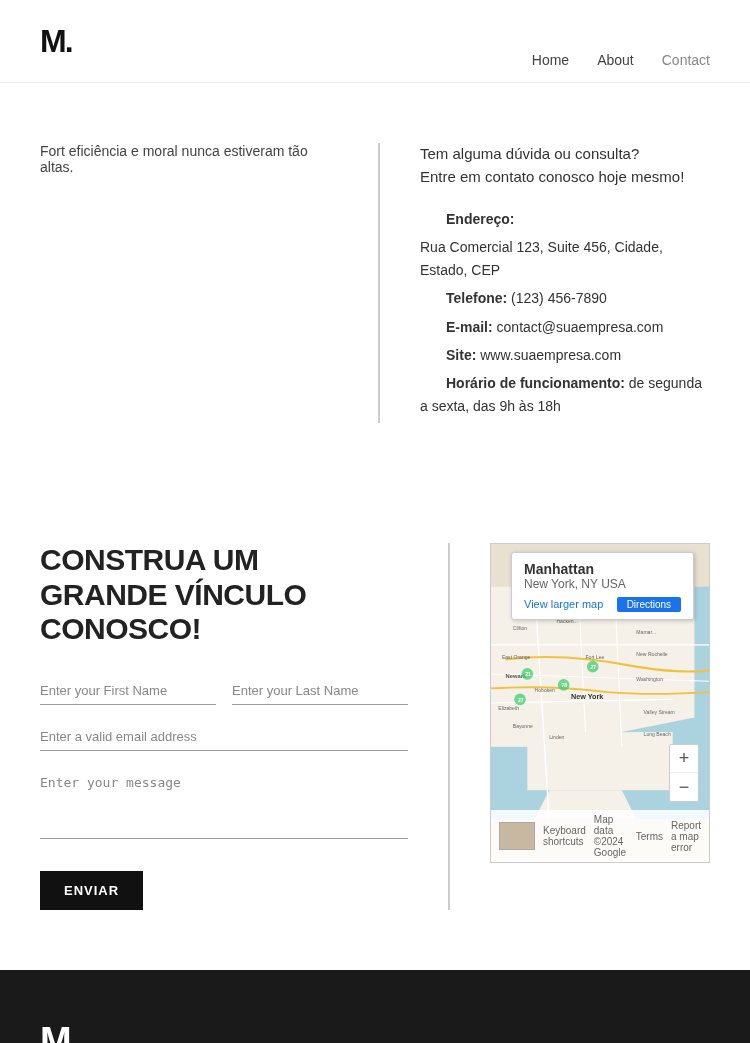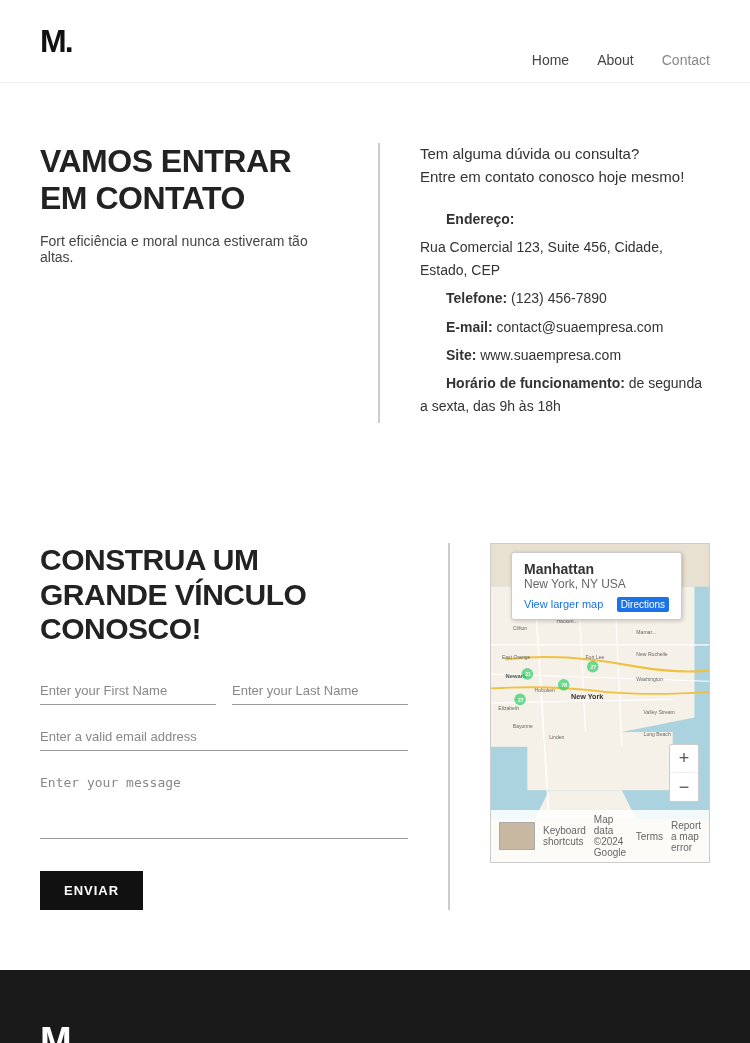--- a/index.html
+++ b/index.html
@@ -238,23 +238,20 @@
   </div>
   <nav>
     <a href="#">Home</a>
     <a href="#">About</a>
     <a href="#" class="active">Contact</a>
   </nav>
 </header>
 
 <section class="section-contact-info">
   <div class="section-left">
-    <h1>
-      <span>VAMOS ENTRAR EM CONTATO</span>
-    </h1>
     <p>Fort eficiência e moral nunca estiveram tão altas.</p>
   </div>
   <div class="section-right">
     <p class="tagline">
       <span>Tem alguma dúvida ou consulta?</span><br>
       <span>Entre em contato conosco hoje mesmo!</span>
     </p>
     <p class="contact-item">
       <strong>Endereço:</strong>
     </p>
@@ -346,21 +343,21 @@
         <circle cx="40" cy="155" r="8" fill="#3c6" opacity="0.7"></circle>
         <text x="37" y="158" font-size="7" fill="#fff" font-weight="bold">27</text>
       </svg>
 
       
       <div class="map-popup">
         <div class="place-name">Manhattan</div>
         <div class="place-sub">New York, NY USA</div>
         <div class="map-links">
           <a href="#">View larger map</a>
-          <span style="color:#1a73e8;font-size:11px;cursor:pointer;background:#1a73e8;color:#fff;padding:2px 4px;border-radius:2px;font-size:10px;">Directions</span>
+          <span style="color:#1a73e8;font-size:11px;cursor:pointer;background:#1a73e8;color:#fff;padding:2px 10px;border-radius:2px;font-size:10px;">Directions</span>
         </div>
       </div>
 
       
       <div class="map-zoom-controls">
         <button class="map-zoom-btn">+</button>
         <button class="map-zoom-btn">−</button>
       </div>
 
       

